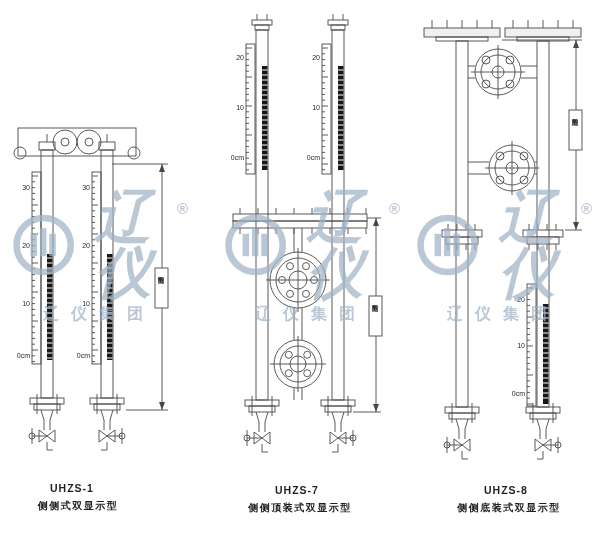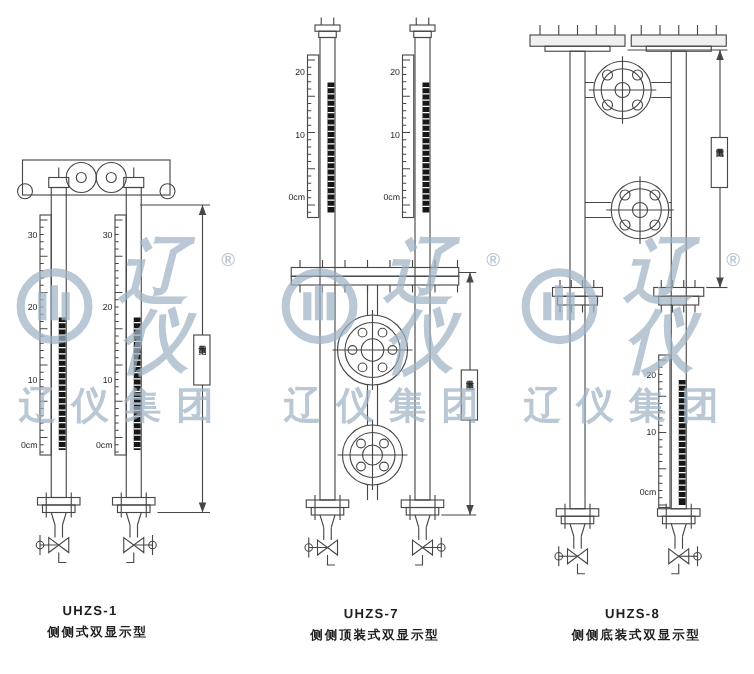--- a/index.html
+++ b/index.html
@@ -16,21 +16,21 @@
   .txt{fill:#1f1f1f;stroke:none;font-family:"Liberation Sans",sans-serif}
   .num{font-size:7px}
   .lbl{font-size:10.5px;font-weight:bold;letter-spacing:1px}
   .cap{font-size:10px;font-weight:bold;letter-spacing:1.5px}
   .note{font-size:6.3px}
   .wm{position:absolute;top:196px;width:178px;z-index:2;text-align:center;
       opacity:.72;pointer-events:none}
   .wm-row{display:flex;align-items:center;justify-content:center;gap:0;height:98px}
   .wm-script{font-size:56px;font-weight:bold;font-style:italic;line-height:1;margin-left:-8px}
   .wm-reg{font-size:15px;align-self:flex-start;margin-top:4px;font-weight:bold}
-  .wm-company{font-size:30px;font-weight:bold;letter-spacing:12px;margin-top:10px;white-space:nowrap}
+  .wm-company{font-size:16px;font-weight:bold;letter-spacing:12px;margin-top:10px;white-space:nowrap}
 </style>
 </head>
 <body>
 
 <div class="stage">
 
   <svg class="drawing" style="left:8px;top:6px" width="190" height="528" viewBox="0 0 190 528">
 
     <g class="s">
       <rect x="10" y="122" width="118" height="28"></rect>

